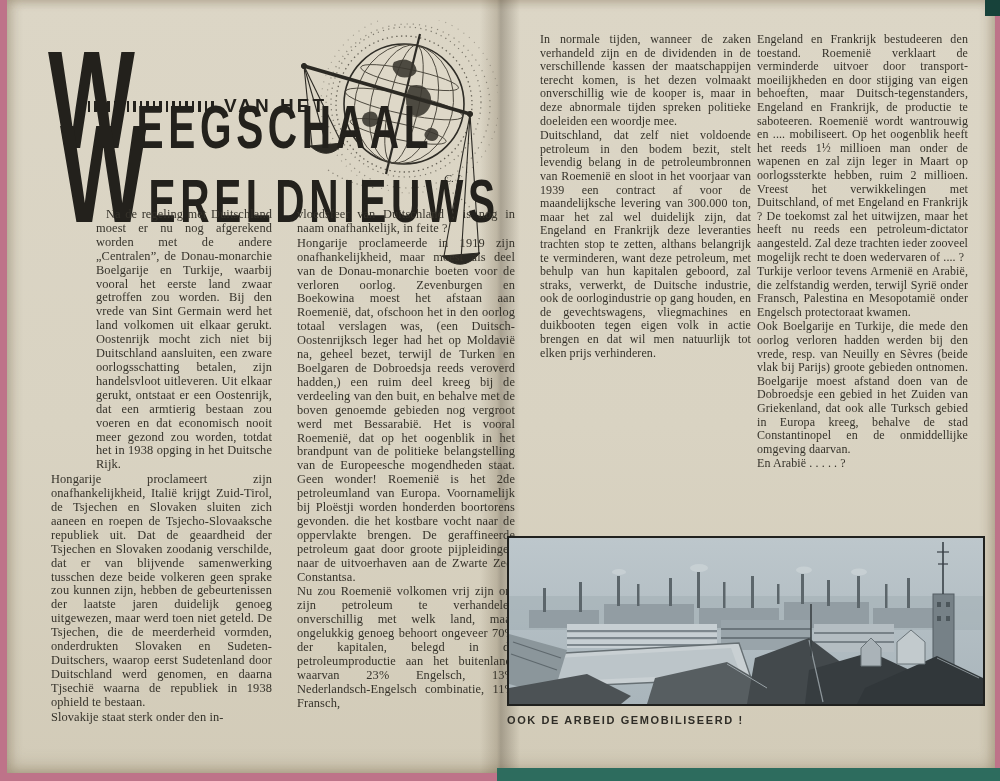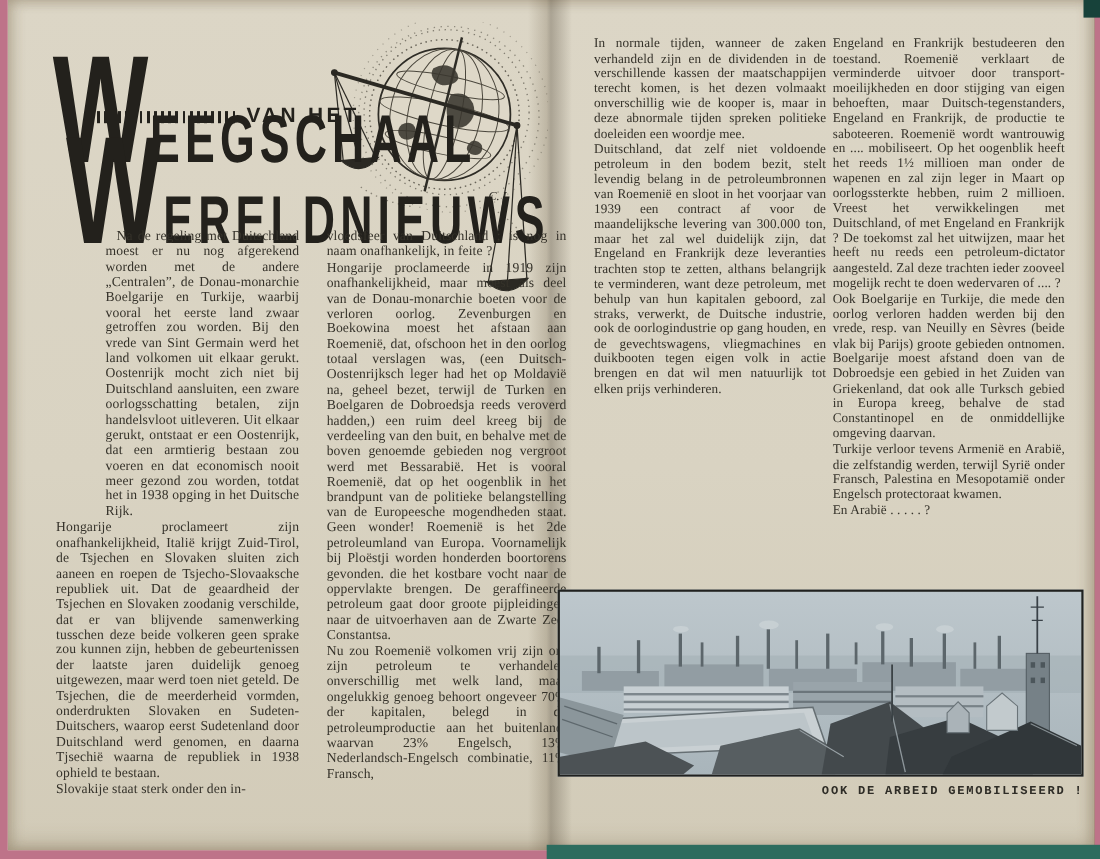--- a/index.html
+++ b/index.html
@@ -50,22 +50,22 @@
   .illu{position:absolute;left:298px;top:20px;width:200px;height:252px;z-index:2;}
   .sig{font-style:italic;}
 
   
   .photo{
     position:absolute;left:507px;top:536px;width:478px;height:170px;z-index:3;
     border:2px solid #20211f;background:#b3bdc3;box-sizing:border-box;
   }
   .photo svg{display:block;width:100%;height:100%;}
   .caption{
-    position:absolute;left:507px;top:714px;width:478px;z-index:3;text-align:right;
-    font-family:Liberation Mono, monospace;font-weight:bold;
+    position:absolute;left:507px;top:714px;width:478px;z-index:3;text-align:left;
+    font-family:Liberation Sans, sans-serif;font-weight:bold;
     font-size:11px;letter-spacing:1.6px;color:#2f2d27;
   }
 </style>
 </head>
 <body>
 
 <div class="spread"></div>
 <div class="gutter"></div>
 <div class="edge-teal-bottom"></div>
 <div class="edge-teal-corner"></div>
@@ -139,22 +139,22 @@
   <p>vloedsfeer van Duitschland ; is nog in naam onafhankelijk, in feite ?</p>
   <p>Hongarije proclameerde in 1919 zijn onafhankelijkheid, maar moest als deel van de Donau-monarchie boeten voor de verloren oorlog. Zevenburgen en Boekowina moest het afstaan aan Roemenië, dat, ofschoon het in den oorlog totaal verslagen was, (een Duitsch-Oostenrijksch leger had het op Moldavië na, geheel bezet, terwijl de Turken en Boelgaren de Dobroedsja reeds veroverd hadden,) een ruim deel kreeg bij de verdeeling van den buit, en behalve met de boven genoemde gebieden nog vergroot werd met Bessarabië. Het is vooral Roemenië, dat op het oogenblik in het brandpunt van de politieke belangstelling van de Europeesche mogendheden staat. Geen wonder! Roemenië is het 2de petroleumland van Europa. Voornamelijk bij Ploëstji worden honderden boortorens gevonden. die het kostbare vocht naar de oppervlakte brengen. De geraffineerde petroleum gaat door groote pijpleidingen naar de uitvoerhaven aan de Zwarte Zee, Constantsa.</p>
   <p>Nu zou Roemenië volkomen vrij zijn om zijn petroleum te verhandelen onverschillig met welk land, maar ongelukkig genoeg behoort ongeveer 70% der kapitalen, belegd in de petroleumproductie aan het buitenland, waarvan 23% Engelsch, 13% Nederlandsch-Engelsch combinatie, 11% Fransch,</p>
 </div>
 <div class="col rp" id="col3">
   <p>In normale tijden, wanneer de zaken verhandeld zijn en de dividenden in de verschillende kassen der maatschappijen terecht komen, is het dezen volmaakt onverschillig wie de kooper is, maar in deze abnormale tijden spreken politieke doeleiden een woordje mee.</p>
   <p>Duitschland, dat zelf niet voldoende petroleum in den bodem bezit, stelt levendig belang in de petroleumbronnen van Roemenië en sloot in het voorjaar van 1939 een contract af voor de maandelijksche levering van 300.000 ton, maar het zal wel duidelijk zijn, dat Engeland en Frankrijk deze leveranties trachten stop te zetten, althans belangrijk te verminderen, want deze petroleum, met behulp van hun kapitalen geboord, zal straks, verwerkt, de Duitsche industrie, ook de oorlogindustrie op gang houden, en de gevechtswagens, vliegmachines en duikbooten tegen eigen volk in actie brengen en dat wil men natuurlijk tot elken prijs verhinderen.</p>
 </div>
 <div class="col rp" id="col4">
   <p>Engeland en Frankrijk bestudeeren den toestand. Roemenië verklaart de verminderde uitvoer door transport-moeilijkheden en door stijging van eigen behoeften, maar Duitsch-tegenstanders, Engeland en Frankrijk, de productie te saboteeren. Roemenië wordt wantrouwig en .... mobiliseert. Op het oogenblik heeft het reeds 1½ millioen man onder de wapenen en zal zijn leger in Maart op oorlogssterkte hebben, ruim 2 millioen. Vreest het verwikkelingen met Duitschland, of met Engeland en Frankrijk ? De toekomst zal het uitwijzen, maar het heeft nu reeds een petroleum-dictator aangesteld. Zal deze trachten ieder zooveel mogelijk recht te doen wedervaren of .... ?</p>
+  <p>Turkije verloor tevens Armenië en Arabië, die zelfstandig werden, terwijl Syrië onder Fransch, Palestina en Mesopotamië onder Engelsch protectoraat kwamen.</p>
   <p>Ook Boelgarije en Turkije, die mede den oorlog verloren hadden werden bij den vrede, resp. van Neuilly en Sèvres (beide vlak bij Parijs) groote gebieden ontnomen. Boelgarije moest afstand doen van de Dobroedsje een gebied in het Zuiden van Griekenland, dat ook alle Turksch gebied in Europa kreeg, behalve de stad Constantinopel en de onmiddellijke omgeving daarvan.</p>
-  <p>Turkije verloor tevens Armenië en Arabië, die zelfstandig werden, terwijl Syrië onder Fransch, Palestina en Mesopotamië onder Engelsch protectoraat kwamen.</p>
   <p>En Arabië . . . . . ?</p>
 </div>
 
 <div class="photo">
 <svg viewBox="0 0 474 166" preserveAspectRatio="none">
   <defs>
     <linearGradient id="sky" x1="0" y1="0" x2="0" y2="1">
       <stop offset="0" stop-color="#bdc7cc"></stop>
           <stop offset="1" stop-color="#a9b5bb"></stop>
     </linearGradient>

